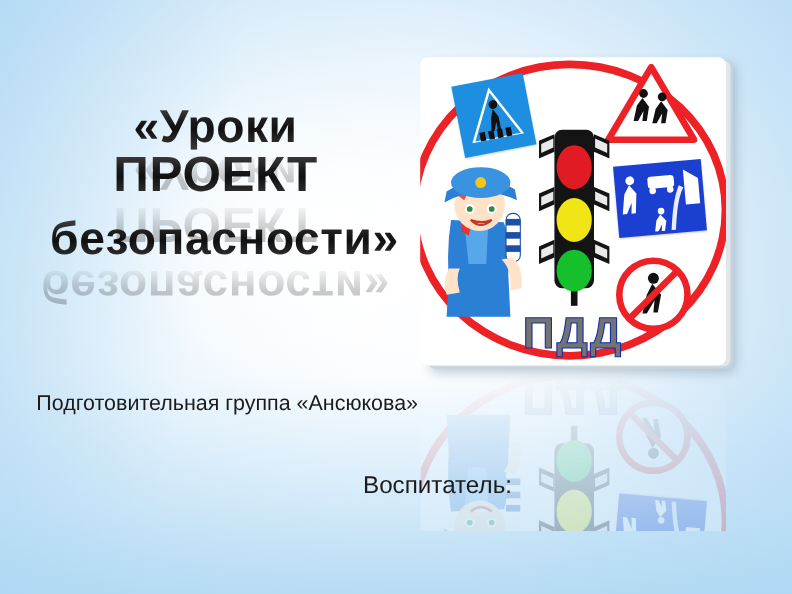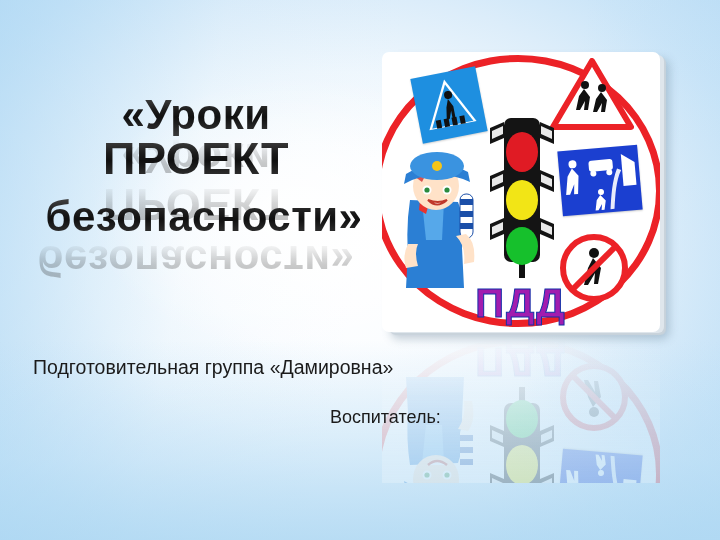--- a/index.html
+++ b/index.html
@@ -77,22 +77,22 @@
     left: 33px;
     top: 356px;
     font-size: 19.5px;
     color: #1b1b1b;
     z-index: 7;
     white-space: nowrap;
   }
   .credits {
     position: absolute;
     left: 330px;
-    top: 404px;
-    font-size: 18px;
+    top: 424px;
+    font-size: 22px;
     line-height: 1.52;
     color: #1b1b1b;
     z-index: 7;
     white-space: nowrap;
   }
 
   
   .picture-wrap {
     position: absolute;
     left: 382px;
@@ -193,21 +193,21 @@
     width: 102px; height: 150px;
   }
 
   .pdd {
     position: absolute;
     left: 0; right: 0;
     bottom: 6px;
     text-align: center;
     font-size: 40px;
     font-weight: bold;
-    color: #a21caf;
+    color: #737373;
     letter-spacing: 2px;
     -webkit-text-stroke: 1px #1330a8;
     font-family: "Liberation Sans", sans-serif;
   }
 
   
   .card-reflection {
     position: absolute;
     left: 382px;
     top: 333px;
@@ -452,19 +452,19 @@
             <path d="M64 96 Q74 106 72 124 L82 122 Q84 102 74 94 Z" fill="#ffe2c8"></path>
             <path d="M16 104 Q10 116 14 128 L26 126 Q22 112 26 104 Z" fill="#ffe2c8"></path>
           </svg>
         </div>
 
         <div class="pdd">ПДД</div>
       </div>
     </div>
   </div>
 
-  <div class="group-line">Подготовительная группа «Дамировна»</div>
+  <div class="group-line">Подготовительная группа «Ансюкова»</div>
 
   <div class="credits">
     <div>Воспитатель:</div>
   </div>
 
 </div>
 
 </body></html>

